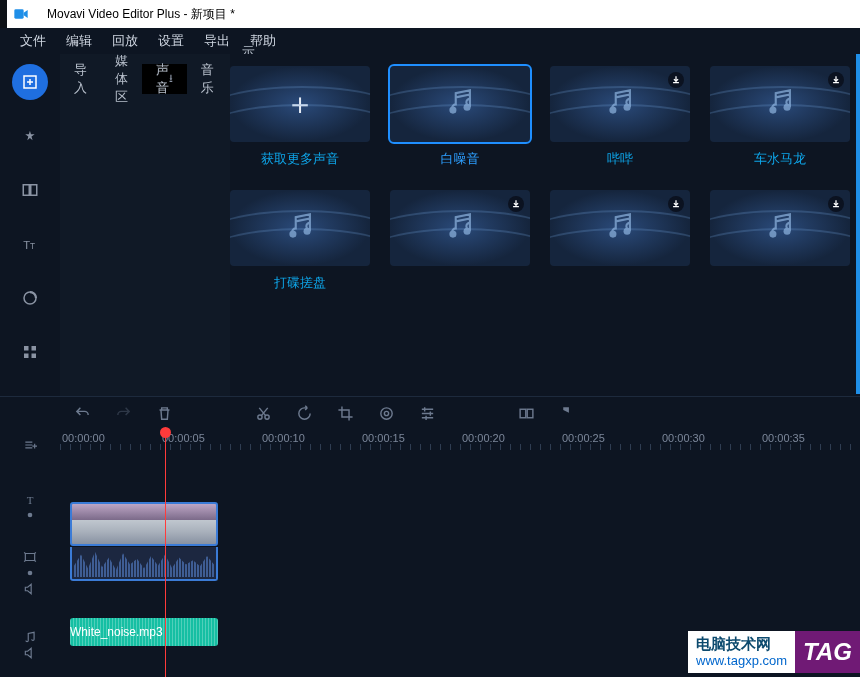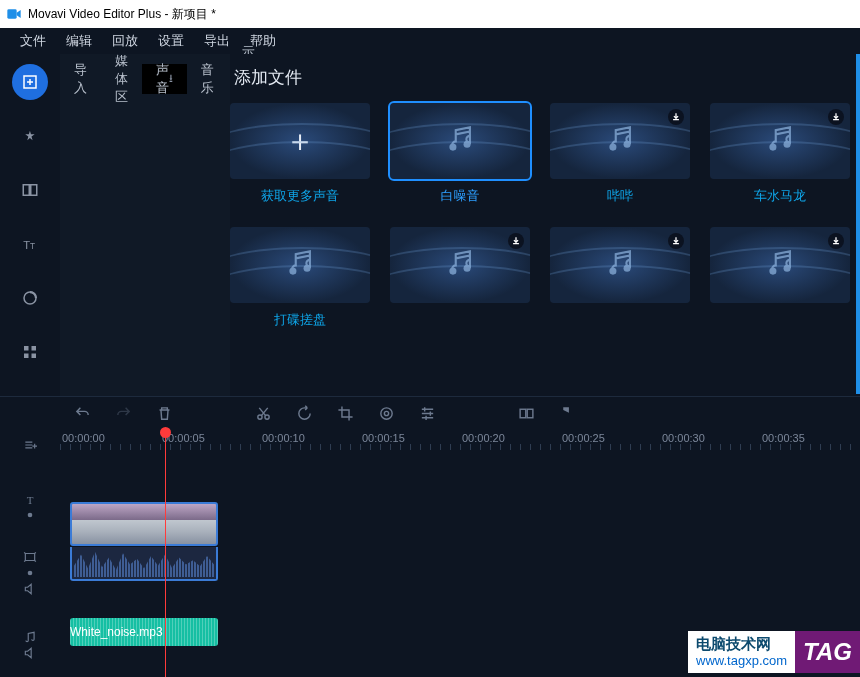--- a/index.html
+++ b/index.html
@@ -1,18 +1,18 @@
 <!DOCTYPE html>
 <html><head>
 <meta charset="utf-8">
 <style>
 * { margin:0; padding:0; box-sizing:border-box; font-family:"Segoe UI","Microsoft YaHei",sans-serif; }
 body { width:860px; height:677px; background:#0d1117; color:#b8c0cc; overflow:hidden; font-size:13px; }
 
-.titlebar { height:28px; background:#fff; color:#000; display:flex; align-items:center; padding-left:6px; gap:6px; }
+.titlebar { height:28px; background:#fff; color:#000; display:flex; align-items:center; padding-left:6px; gap:18px;margin-left:7px; }
 .titlebar .appicon svg { width:16px; height:16px; display:block; }
 .titlebar .title { font-size:12px; }
 
 .menubar { height:26px; background:#0d1522; display:flex; align-items:center; padding-left:10px; }
 .menubar .item { padding:0 10px; font-size:13px; color:#cfd6e1; cursor:pointer; }
 
 .main { display:flex; height:342px; }
 .toolcol { width:60px; background:#0d1522; display:flex; flex-direction:column; align-items:center; padding-top:10px; gap:18px; }
 .toolcol .toolbtn { width:36px; height:36px; border-radius:50%; display:flex; align-items:center; justify-content:center; cursor:pointer; }
 .toolcol .toolbtn.selected { background:#1f6fe0; }
@@ -155,21 +155,20 @@
     <div class="sitem">
         <span>背景</span>
       </div>
     <div class="sitem">
         <span>效果包</span>
       </div>
     <div class="dlbtn">下载</div>
   </div>
 
   <div class="content">
-    <div class="ctitle">添加文件</div>
     <div class="cards" id="cards">
         <div class="card">
           <div class="thumb">
             <div class="wave"></div>
             <div class="plus">＋</div>
           </div>
           <div class="cap">获取更多声音</div>
         </div>
         <div class="card selected">
           <div class="thumb">

